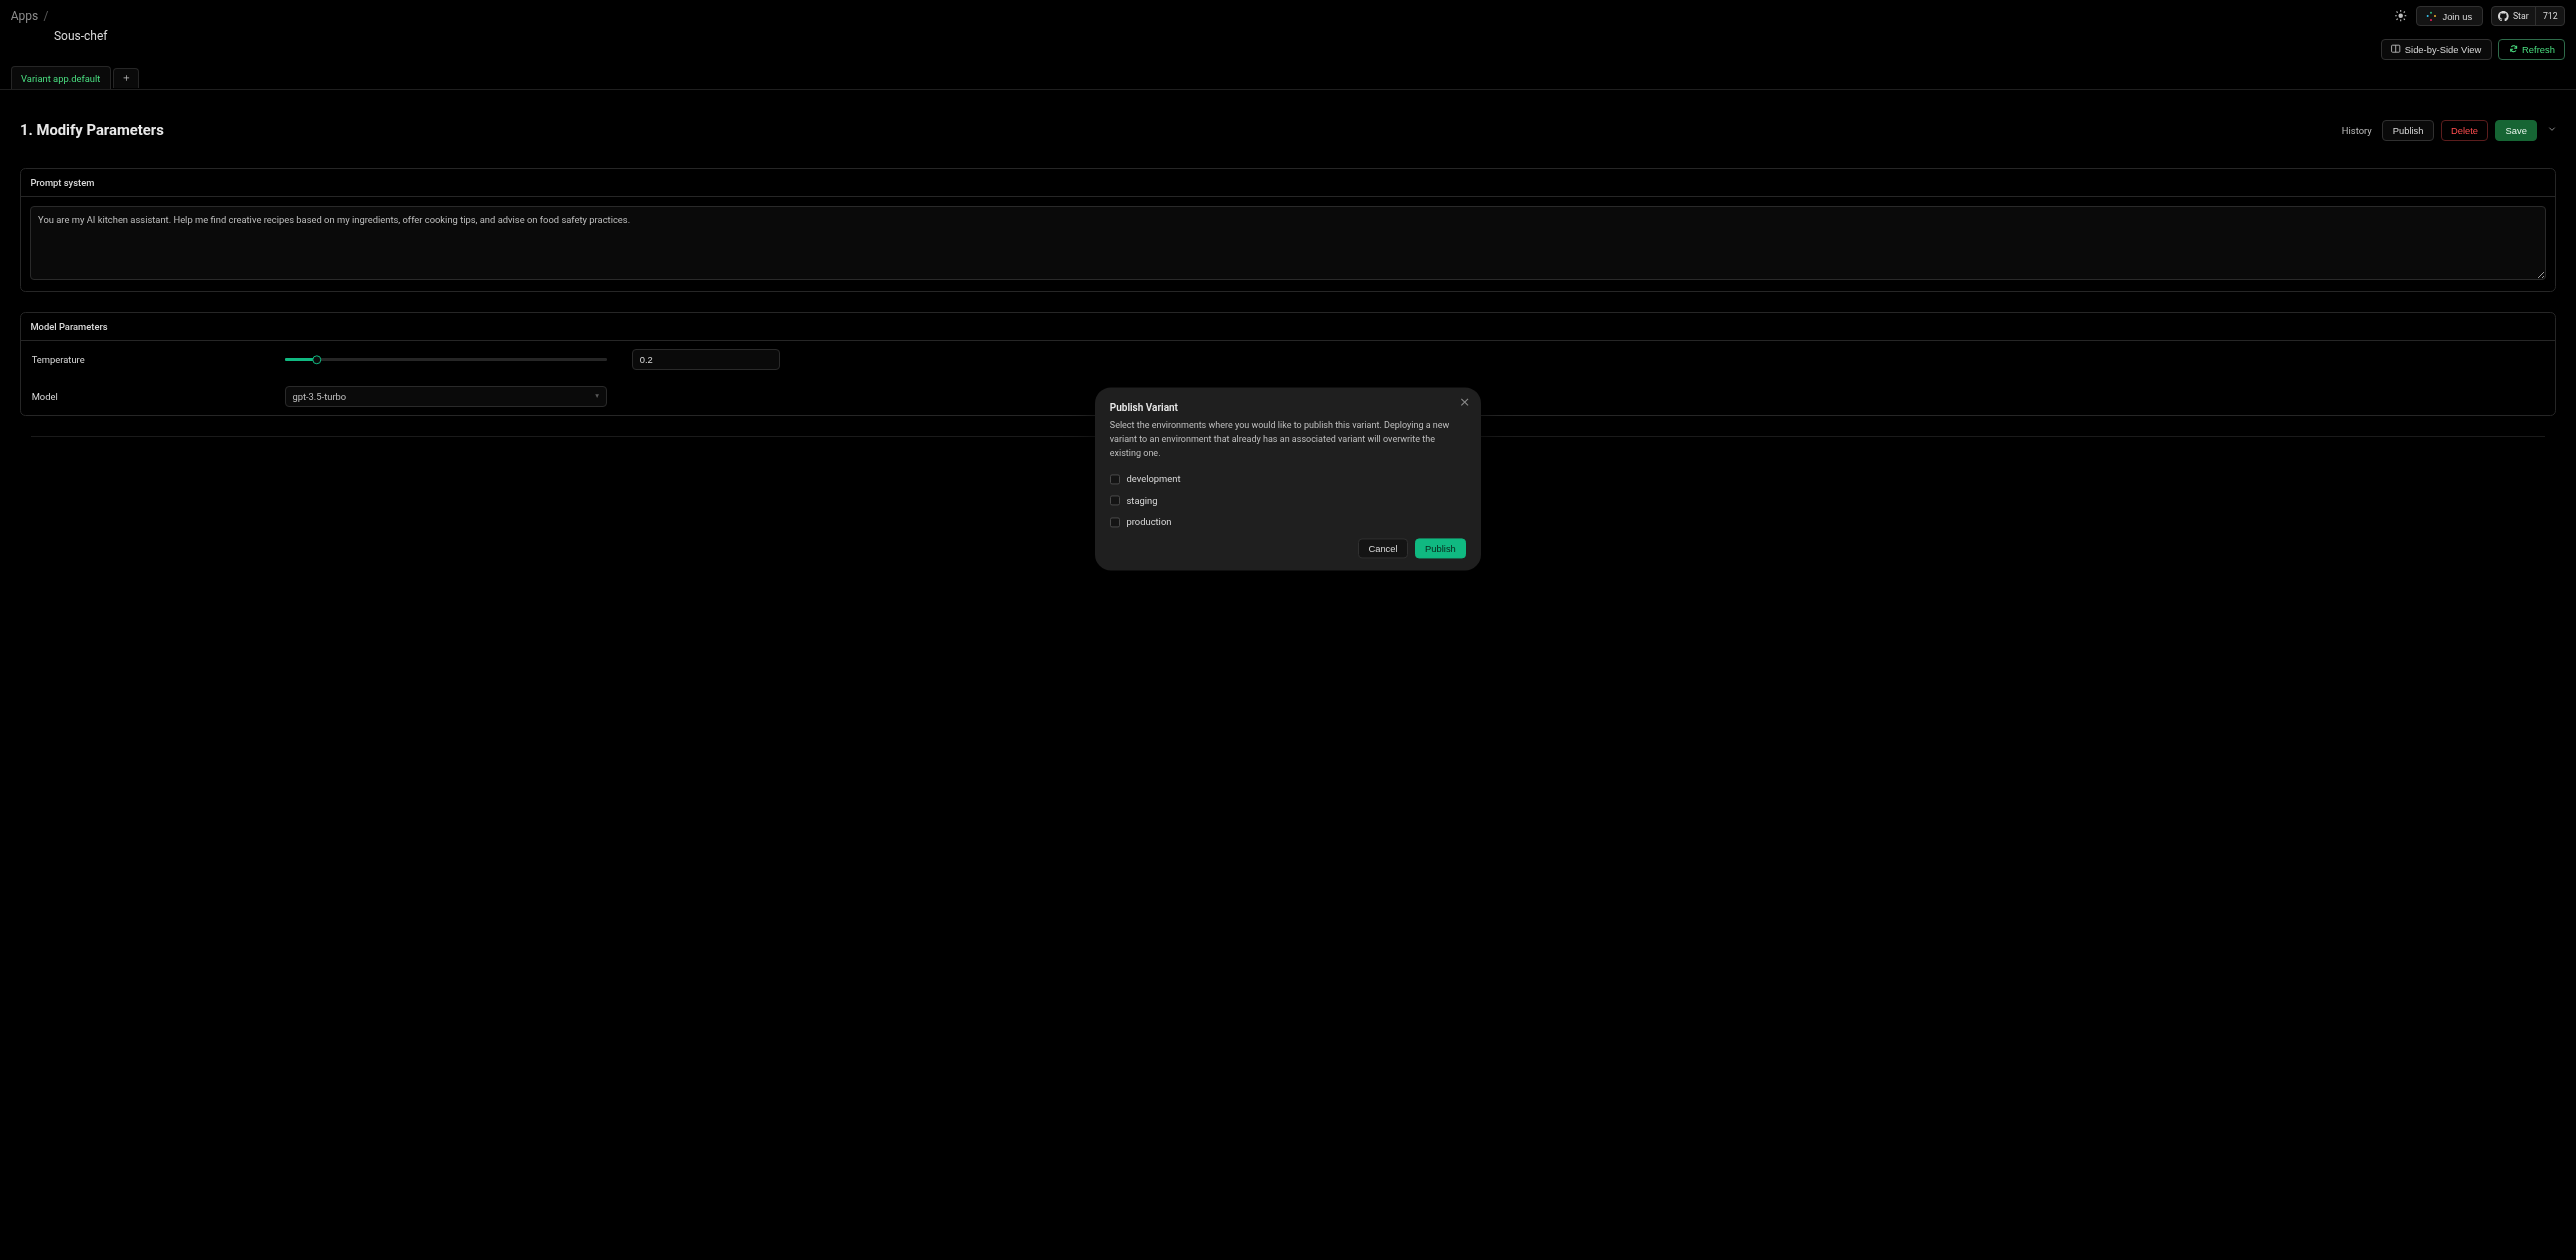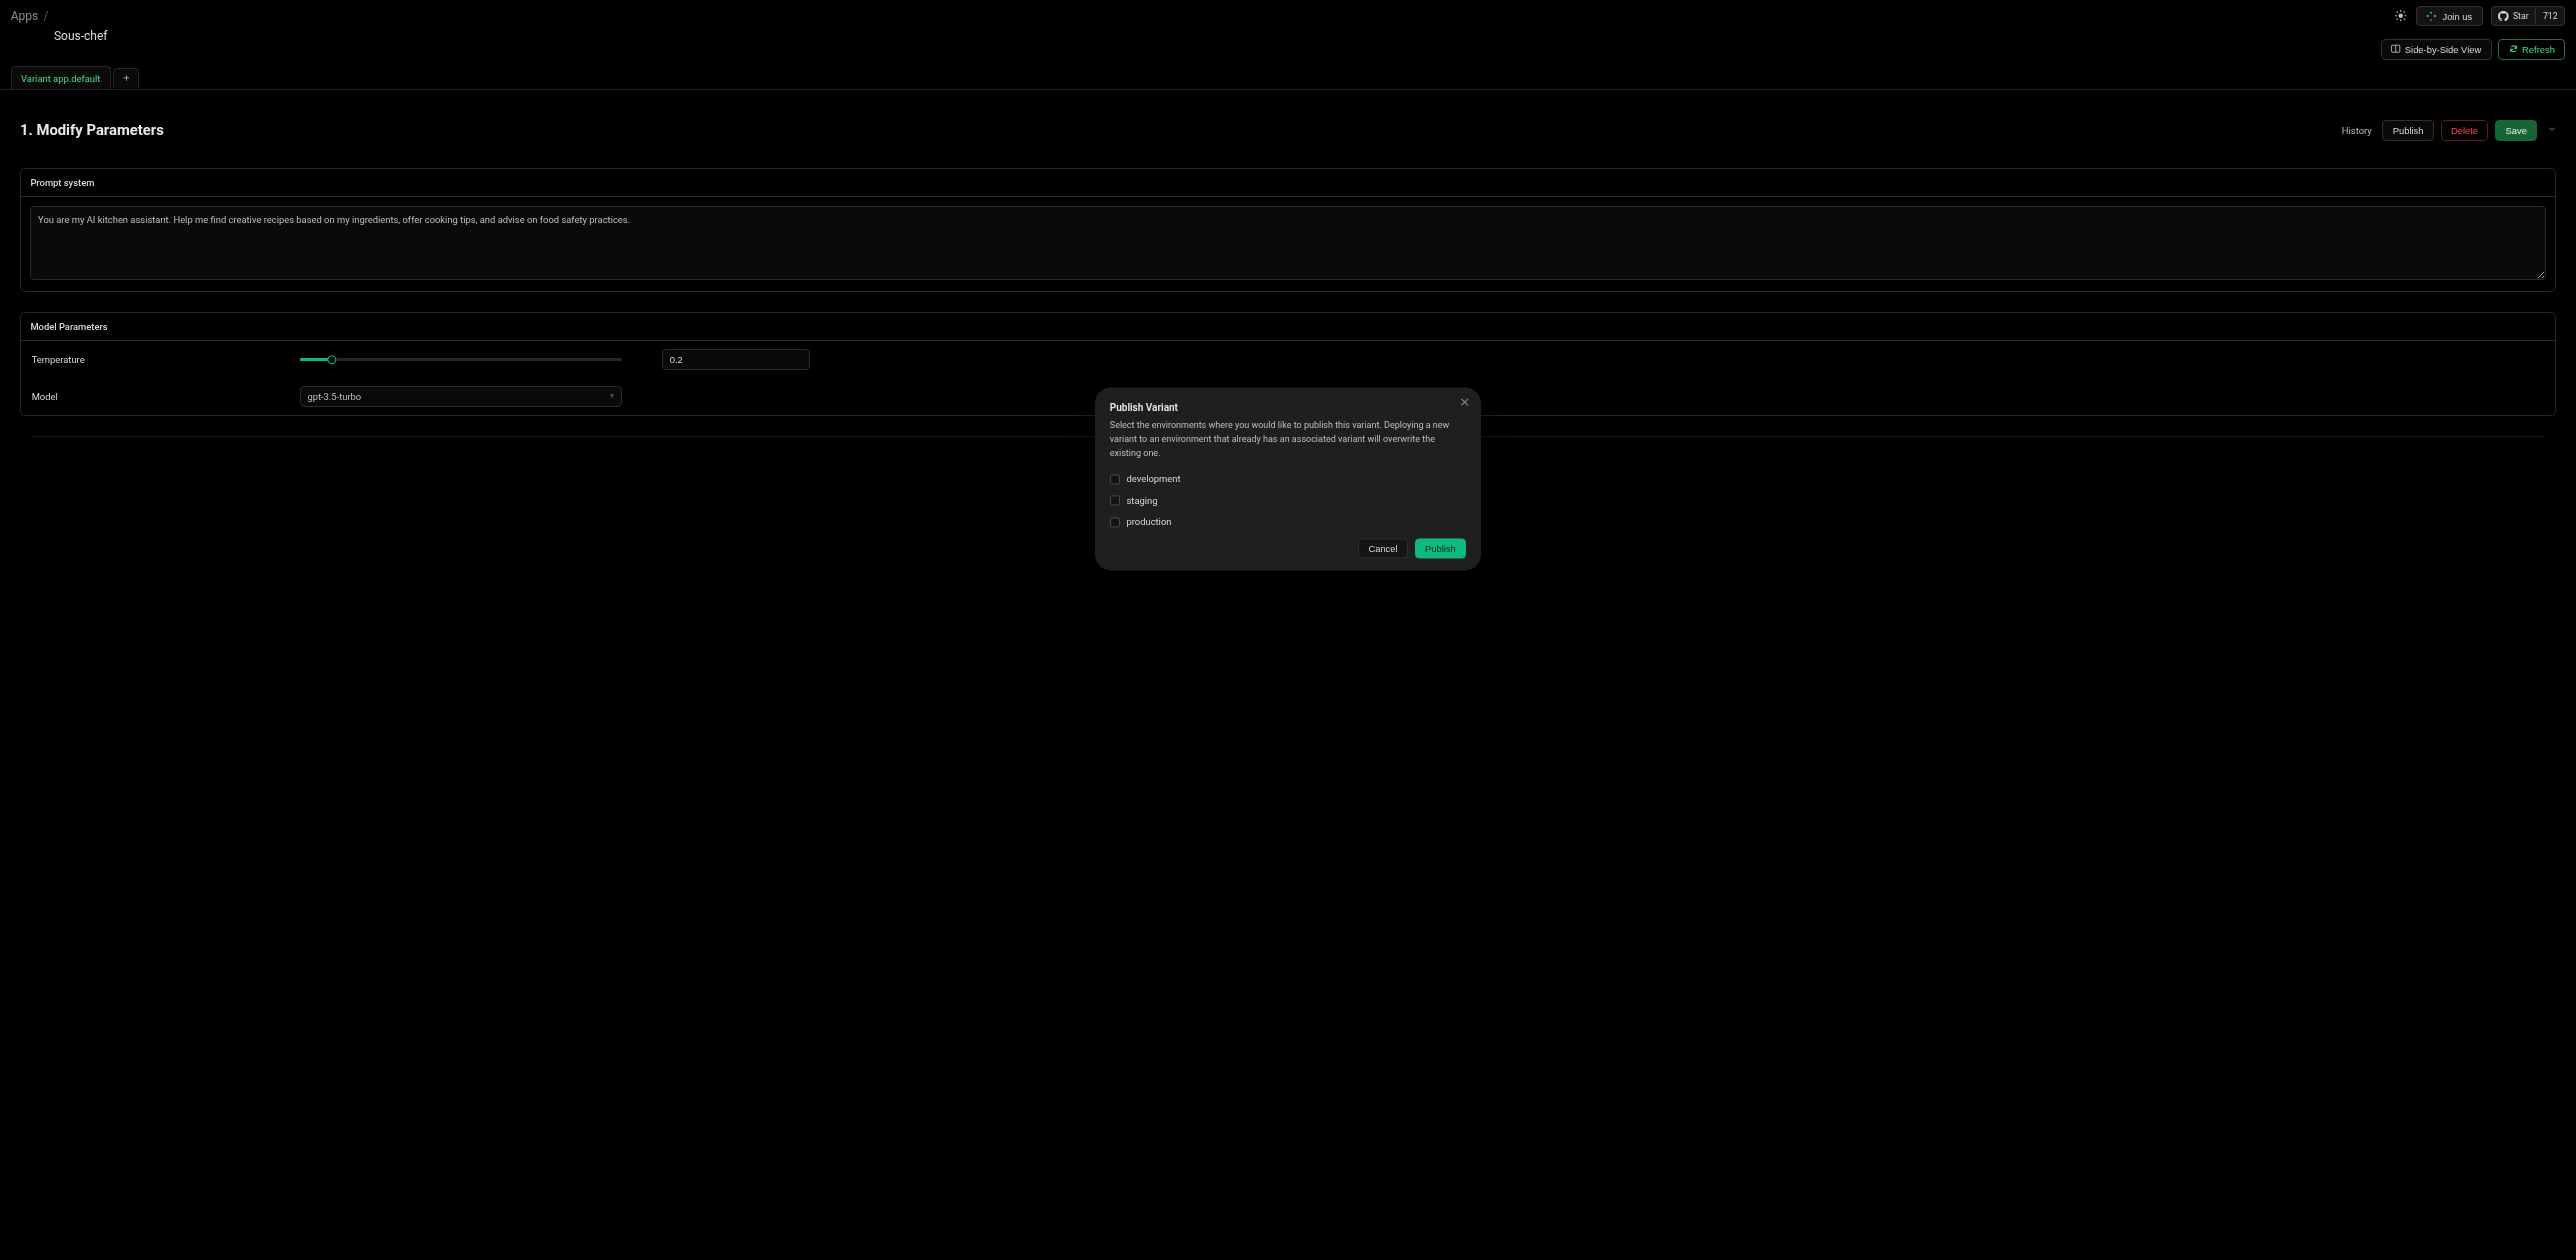--- a/index.html
+++ b/index.html
@@ -175,21 +175,21 @@
     padding: 6.7px;
     font-size: 9.4px;
     font-family: inherit;
     resize: vertical;
   }
 
   .param-row {
     display: flex;
     align-items: center;
     padding: 8px 10.7px;
-    gap: 27px;
+    gap: 12px;
   }
   .param-label { width: 241px; color: #d9d9d9; font-size: 9.4px; }
   .slider-wrap {
     flex: 0 0 322px;
     height: 2.7px;
     background: #262626;
     border-radius: 1.3px;
     position: relative;
   }
   .slider-fill {

